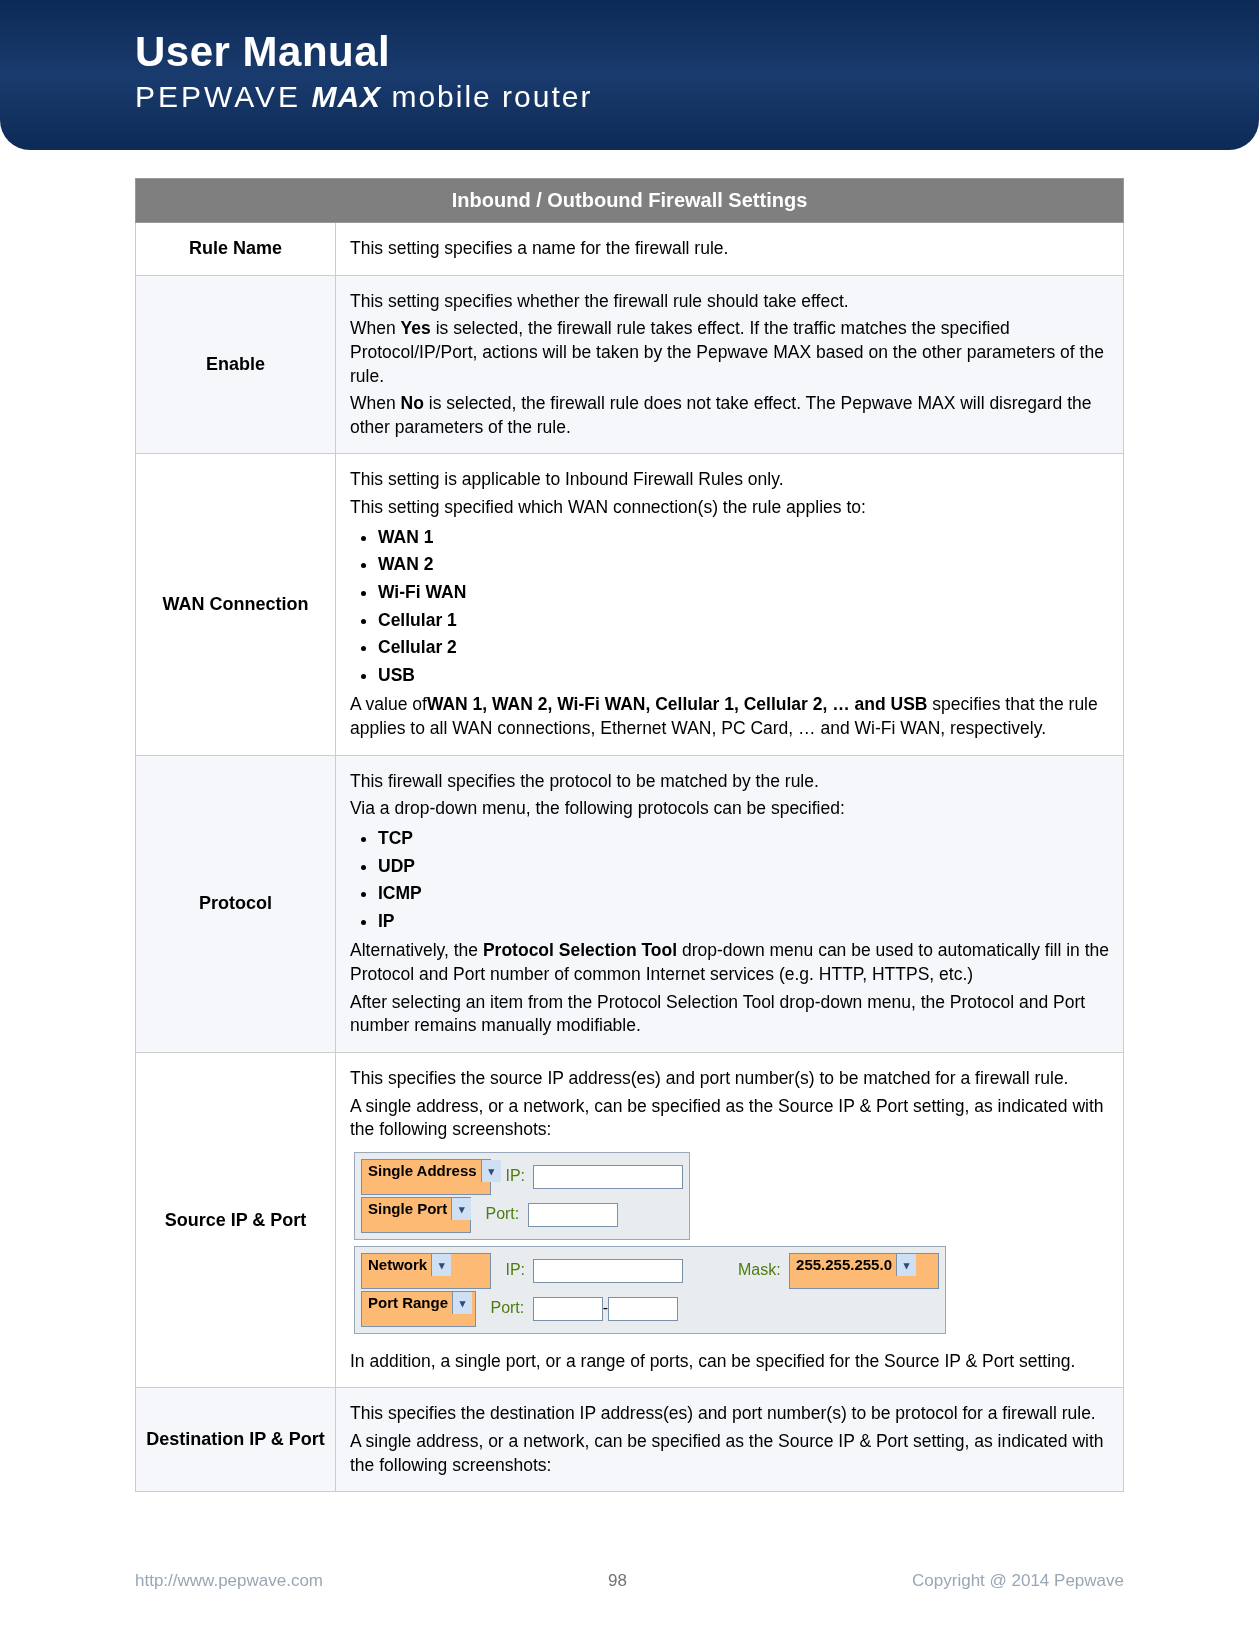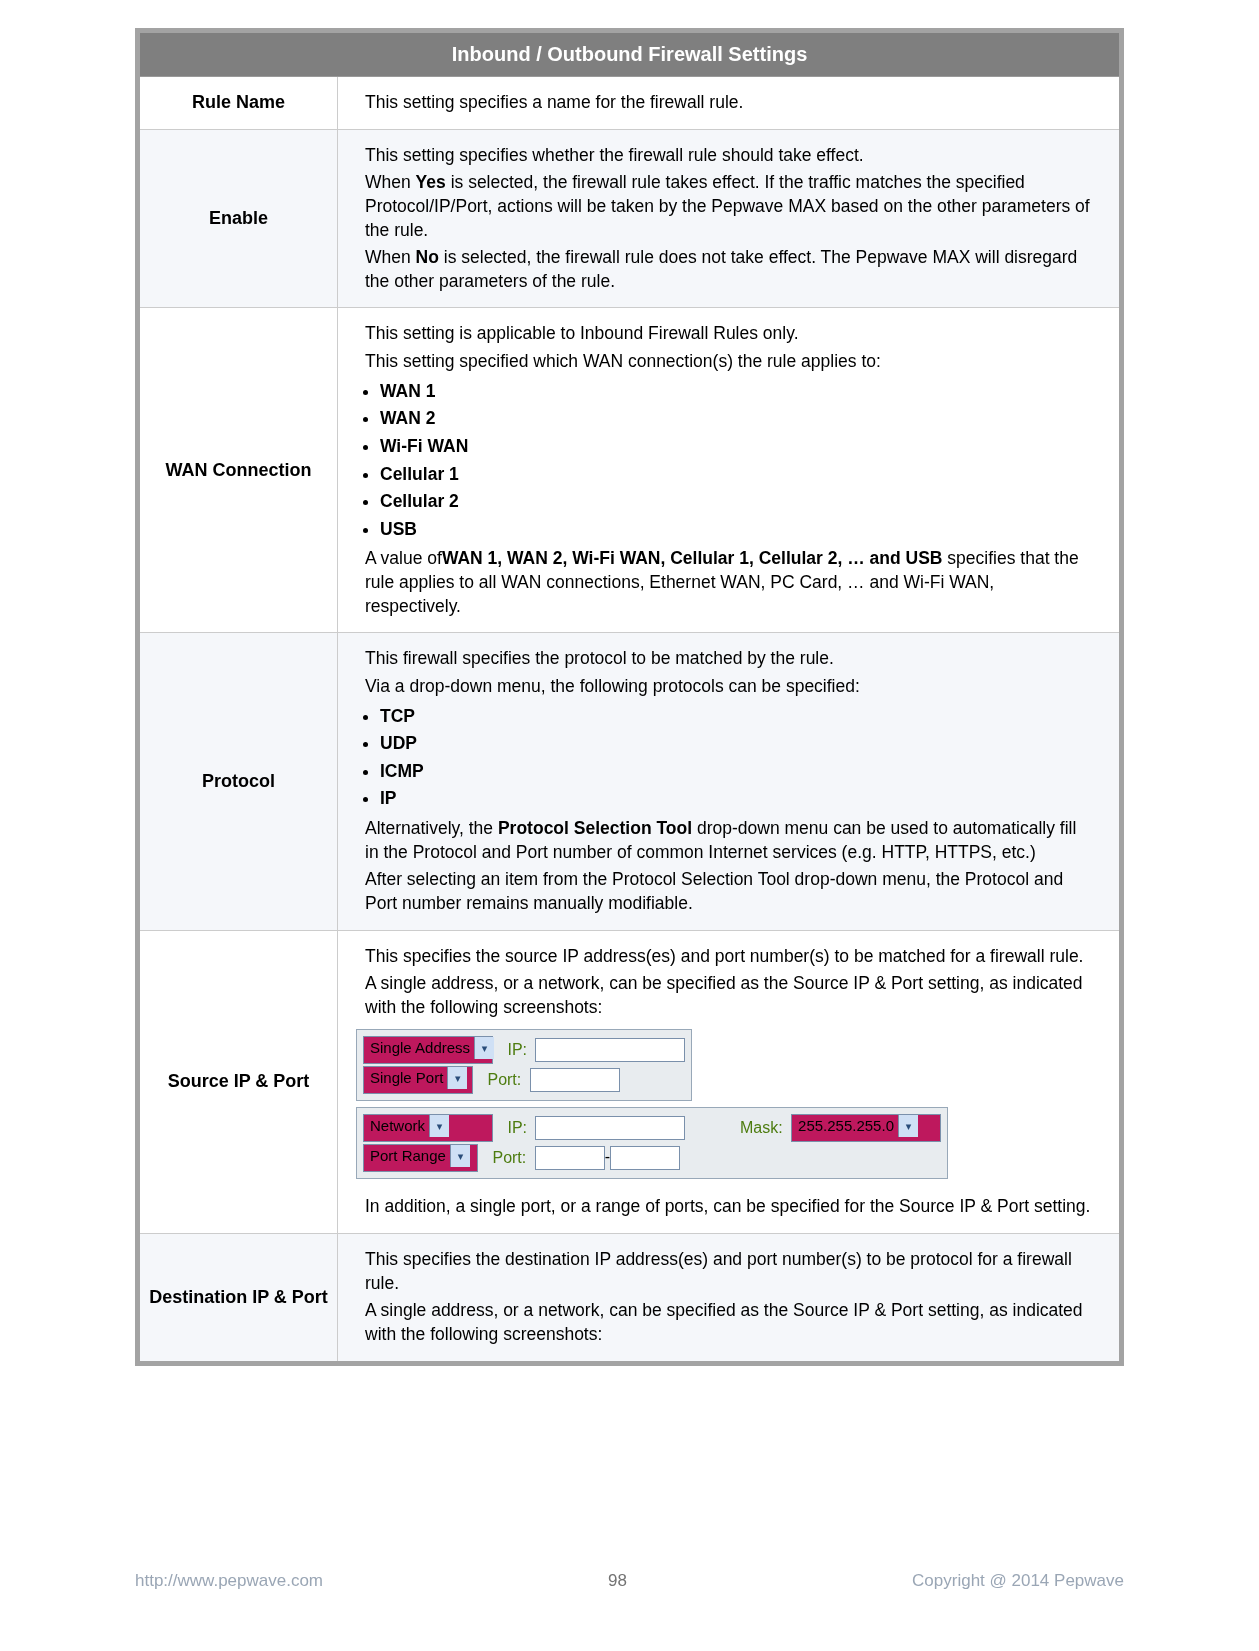--- a/index.html
+++ b/index.html
@@ -40,21 +40,21 @@
   }
   .title-sub .brand { font-weight: 400; letter-spacing: 3px; }
   .title-sub .max { font-weight: 700; font-style: italic; letter-spacing: 1px; }
   .title-sub .rest { font-weight: 300; }
   .content-area {
     padding: 28px 135px 0 135px;
   }
   table.settings {
     width: 100%;
     border-collapse: collapse;
-    border: 5px solid #a3a3a3;
+    border: 1px solid #a3a3a3;
     font-size: 17.5px;
   }
   table.settings th.table-title {
     background: #7f7f7f;
     color: #fff;
     font-weight: bold;
     text-align: center;
     padding: 10px;
     font-size: 20px;
     border: 1px solid #999;
@@ -69,43 +69,44 @@
     font-size: 18px;
   }
   table.settings td.desc {
     padding: 10px 14px;
     border: 1px solid #ccc;
     line-height: 1.35;
     vertical-align: top;
   }
   table.settings tr.odd td { background: #fff; }
   table.settings tr.even td { background: #f5f7fa; }
-  .desc p { margin: 4px 13px; }
+  .desc p { margin: 4px 0; }
   .desc ul { margin: 6px 0 6px 28px; padding-left: 0; }
   .desc ul li { font-weight: bold; margin: 4px 0; list-style: disc; }
   .bold { font-weight: bold; }
   .shot-group { margin: 10px 0 10px 4px; }
   .shot {
     display: inline-block;
     border: 1px solid #98a8b8;
     background: #e8ecef;
     padding: 4px 6px;
     margin-bottom: 6px;
   }
   .shot-row { white-space: nowrap; margin: 2px 0; font-size: 16px; font-family: sans-serif; }
   .shot .dd {
     display: inline-block;
     border: 1px solid #7a90ab;
-    background: #be185d;
-    height: 28px;
+    background: #fdba74;
+    height: 36px;
     line-height: 22px;
     padding: 0 6px;
     vertical-align: middle;
     position: relative;
     font-size: 15px;
+    font-weight: bold;
   }
   .shot .dd .arrow {
     display: inline-block;
     background: #cfe0f5;
     border-left: 1px solid #7a90ab;
     width: 20px;
     height: 22px;
     text-align: center;
     vertical-align: top;
     margin-left: 4px;
@@ -135,20 +136,29 @@
     justify-content: space-between;
     color: #9aa6b5;
     font-size: 17px;
   }
   .footer .pg { color: #737373; }
 </style>
 </head>
 <body>
 
 <div class="page">
+  <div class="header-band">
+    <div class="header-inner">
+      <div class="title-main">User Manual</div>
+      <div class="title-sub">
+        <span class="brand">PEPWAVE</span>
+        <span class="max">MAX</span><span class="rest"> mobile router</span>
+      </div>
+    </div>
+  </div>
 
   <div class="content-area">
     <table class="settings">
       <tbody>
           <tr>
             <th class="table-title" colspan="2">Inbound / Outbound Firewall Settings</th>
           </tr>
 
       <tr class="odd">
         <td class="label">Rule Name</td>

